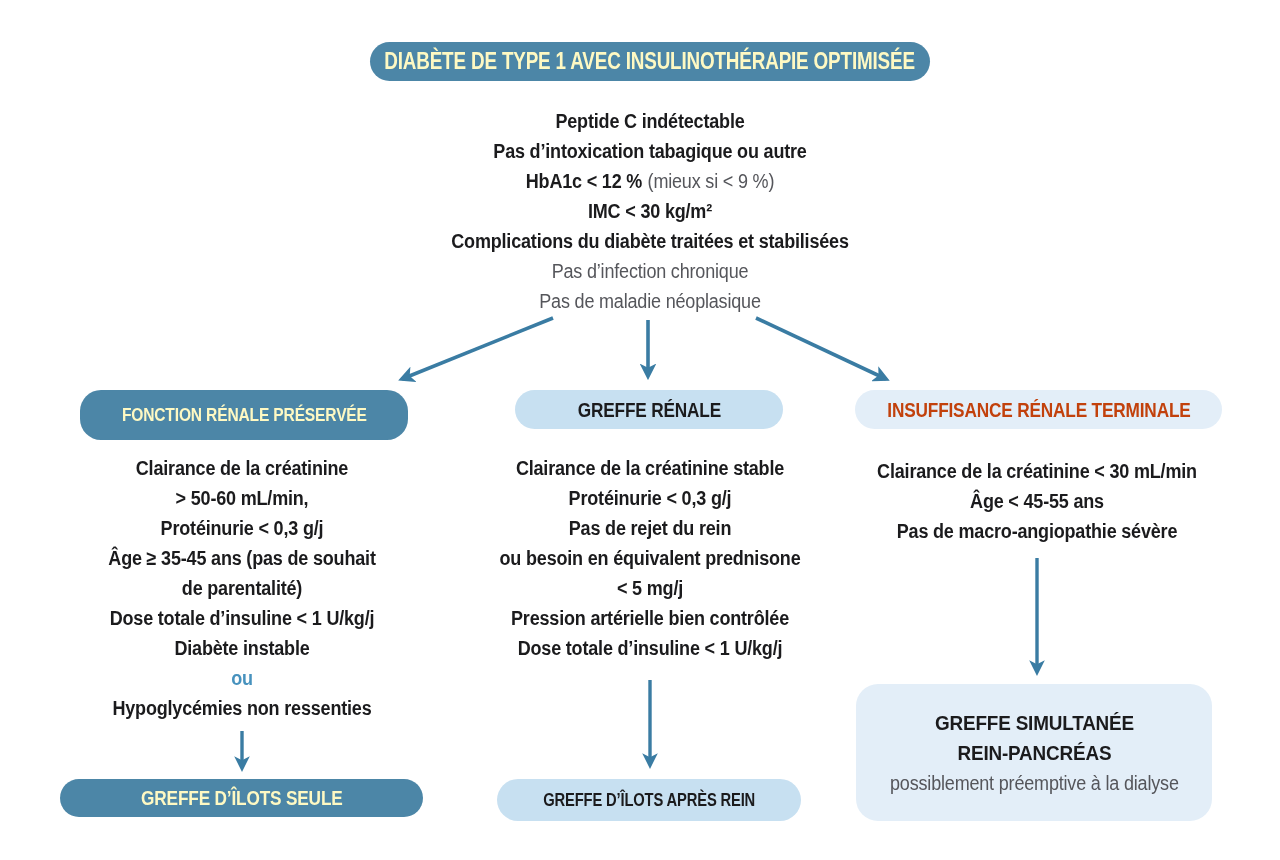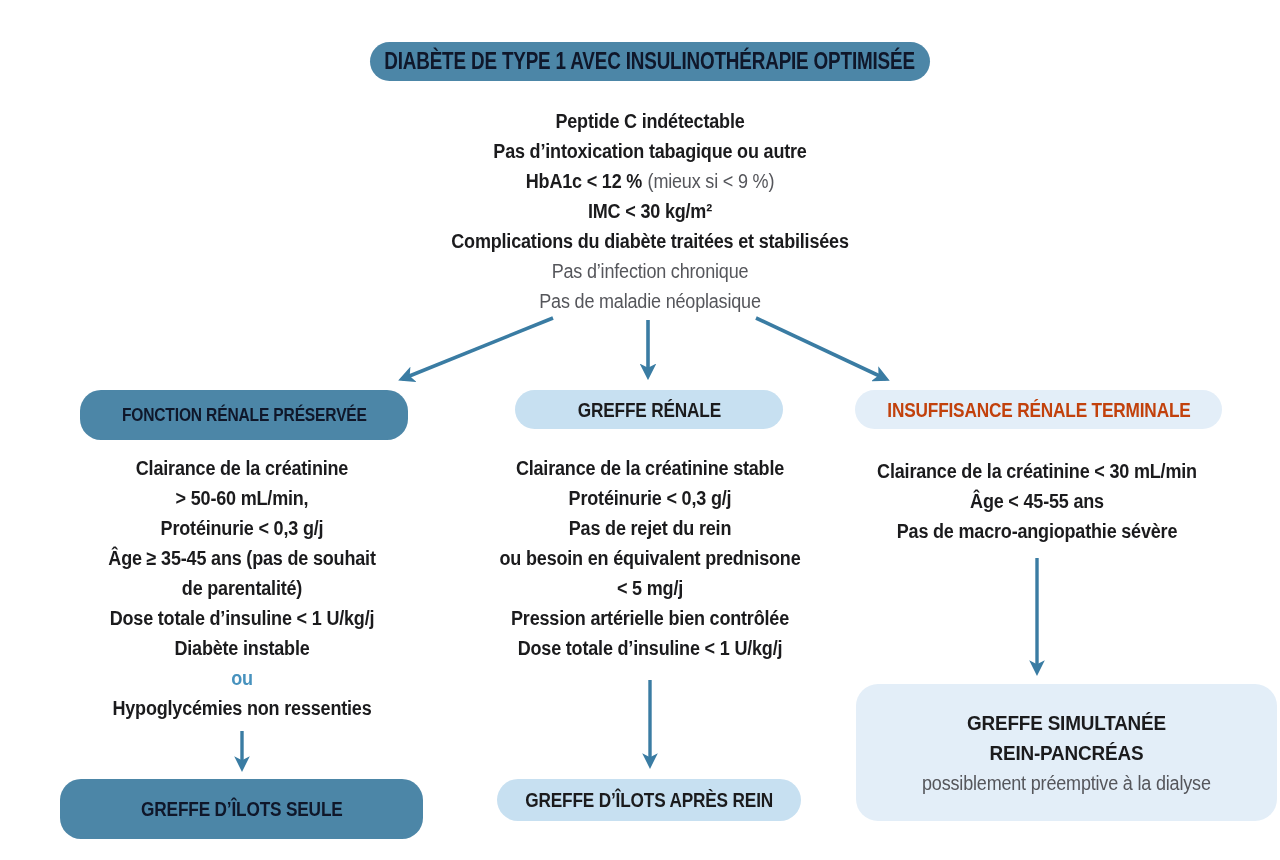--- a/index.html
+++ b/index.html
@@ -5,21 +5,21 @@
   html,body{margin:0;padding:0;}
   body{
     width:1280px;height:860px;background:#ffffff;position:relative;overflow:hidden;
     font-family:"Liberation Sans", sans-serif;color:#1b1b1d;
   }
   .abs{position:absolute;}
   .pill{
     border-radius:21px;display:flex;align-items:center;justify-content:center;
     font-weight:bold;
   }
-  .pill.dark{background:#4C86A7;color:#0f172a;}
+  .pill.dark{background:#4C86A7;color:#fef9c3;}
   .pill.light{background:#C7E0F1;color:#1b1b1d;}
   .pill.lighter{background:#E3EEF8;color:#c2410c;}
   .pill-label{display:inline-block;white-space:nowrap;transform:scaleX(0.82);transform-origin:center;letter-spacing:-0.2px;}
   .col{
     text-align:center;font-size:20px;line-height:30px;font-weight:bold;
     transform:scaleX(0.90);transform-origin:center top;letter-spacing:-0.2px;
   }
   .line{white-space:nowrap;}
   .gray{color:#55565B;font-weight:normal;}
   .gray-part{color:#55565B;font-weight:normal;margin-left:6px;}
@@ -81,27 +81,27 @@
   <div class="line">Pression artérielle bien contrôlée</div>
   <div class="line">Dose totale d’insuline &lt; 1 U/kg/j</div>
 </div>
 
 <div class="abs col" style="left:852px;top:456px;width:370px;">
   <div class="line">Clairance de la créatinine &lt; 30 mL/min</div>
   <div class="line">Âge &lt; 45-55 ans</div>
   <div class="line">Pas de macro-angiopathie sévère</div>
 </div>
 
-<div class="pill dark abs" style="left:60px;top:779px;width:363px;height:60px;font-size:21px;">
+<div class="pill dark abs" style="left:60px;top:779px;width:363px;height:38px;font-size:21px;">
   <span class="pill-label">GREFFE D’ÎLOTS SEULE</span>
 </div>
-<div class="pill light abs" style="left:497px;top:779px;width:304px;height:42px;font-size:21px;">
+<div class="pill light abs" style="left:497px;top:779px;width:304px;height:42px;font-size:18px;">
   <span class="pill-label">GREFFE D’ÎLOTS APRÈS REIN</span>
 </div>
-<div class="outcome-box abs" style="left:856px;top:684px;width:421px;height:137px;">
+<div class="outcome-box abs" style="left:856px;top:684px;width:356px;height:137px;">
   <div class="big col" style="transform:scaleX(0.9);">GREFFE SIMULTANÉE</div>
   <div class="big col" style="transform:scaleX(0.9);">REIN-PANCRÉAS</div>
   <div class="note gray col" style="transform:scaleX(0.9);">possiblement préemptive à la dialyse</div>
 </div>
 
 <svg class="overlay" width="1280" height="860" viewBox="0 0 1280 860">
   <defs>
     <marker id="ah" viewBox="0 0 10 10" refX="7.5" refY="5" markerWidth="4.6" markerHeight="4.6" orient="auto">
       <path d="M0,0 L10,5 L0,10 L2.5,5 Z" fill="#3A7CA3"></path>
     </marker>

